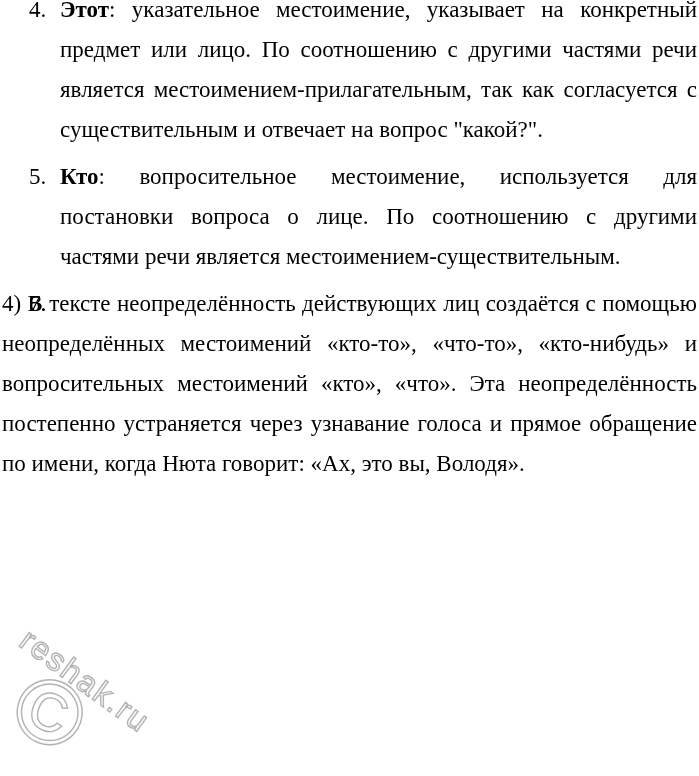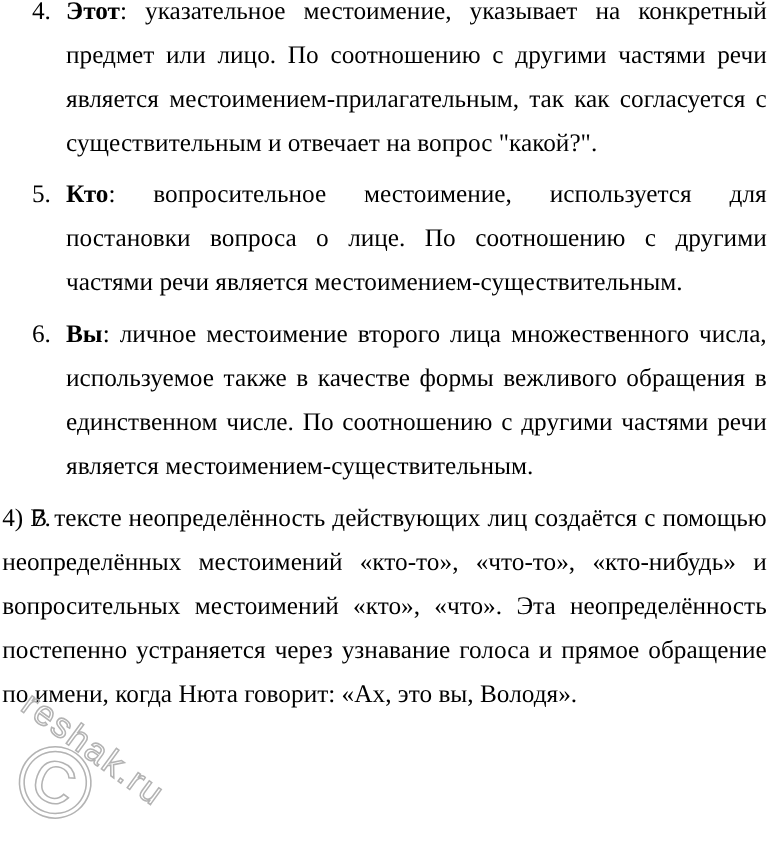--- a/index.html
+++ b/index.html
@@ -74,21 +74,20 @@
         <span class="item-text"><b class="item-term">Этот</b><span>: указательное местоимение, указывает на конкретный предмет или лицо. По соотношению с другими частями речи является местоимением-прилагательным, так как согласуется с существительным и отвечает на вопрос "какой?".</span></span>
       </li>
 
       <li class="list-item">
         <span class="item-num">5.</span>
         <span class="item-text"><b class="item-term">Кто</b><span>: вопросительное местоимение, используется для постановки вопроса о лице. По соотношению с другими частями речи является местоимением-существительным.</span></span>
       </li>
 
       <li class="list-item">
         <span class="item-num">6.</span>
-        <span class="item-text"><b class="item-term">Вы</b><span>: личное местоимение второго лица множественного числа, используемое также в качестве формы вежливого обращения в единственном числе. По соотношению с другими частями речи является местоимением-существительным.</span></span>
       </li>
 
       <li class="list-item">
         <span class="item-num">7.</span>
       </li>
 
     </ol>
 
     <p class="answer">4) В тексте неопределённость действующих лиц создаётся с помощью неопределённых местоимений «кто-то», «что-то», «кто-нибудь» и вопросительных местоимений «кто», «что». Эта неопределённость постепенно устраняется через узнавание голоса и прямое обращение по имени, когда Нюта говорит: «Ах, это вы, Володя».</p>
 

